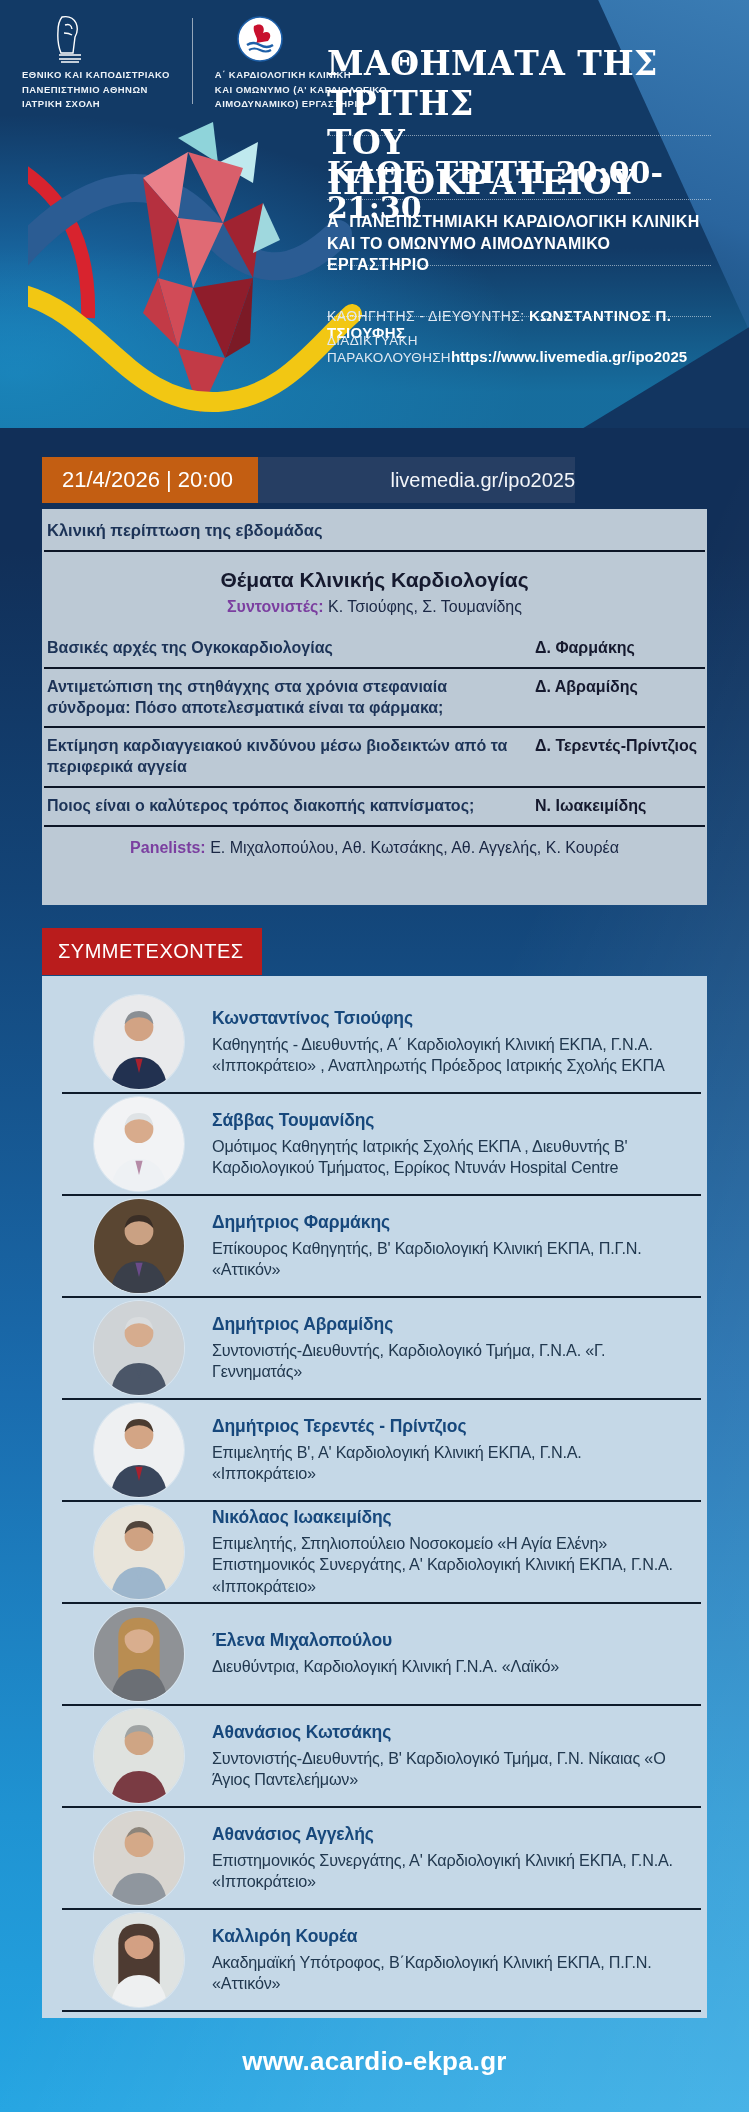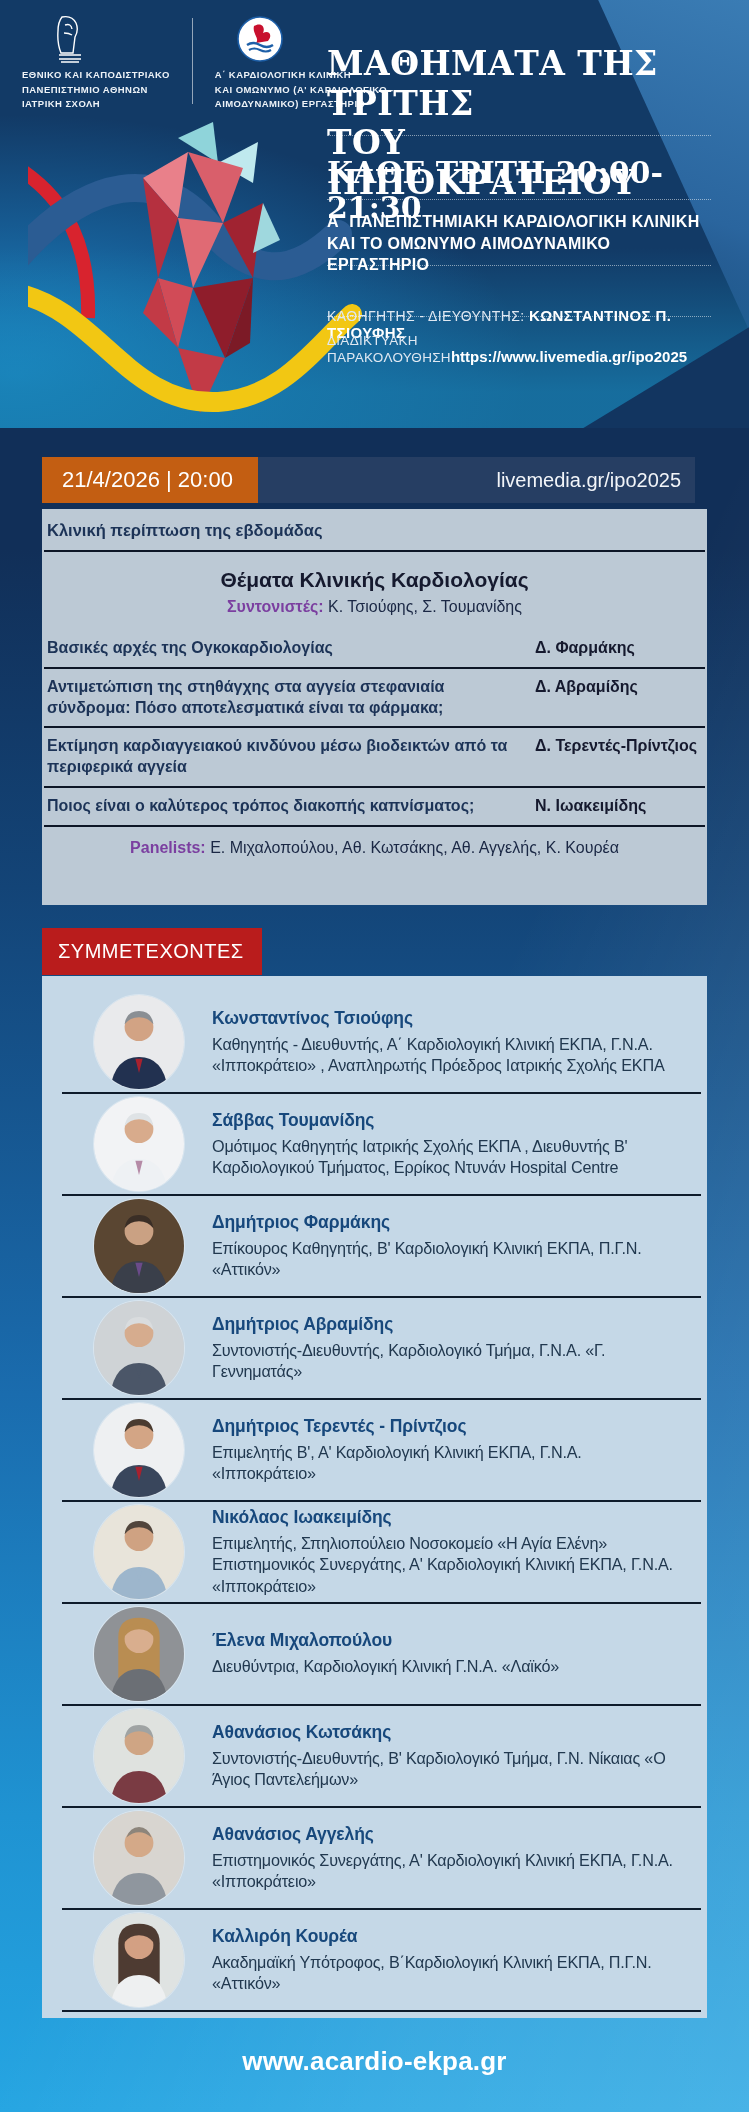--- a/index.html
+++ b/index.html
@@ -32,23 +32,23 @@
   .h-title{top:44px;font-family:"DejaVu Serif","Liberation Serif",serif;font-weight:bold;
            font-size:33px;line-height:1.2;letter-spacing:.5px;}
   .h-dot{position:absolute;left:327px;width:384px;border-top:1px dotted rgba(255,255,255,.5);}
   .h-sched{top:155px;font-family:"DejaVu Serif","Liberation Serif",serif;font-weight:bold;font-size:30px;}
   .h-sub{top:211px;font-size:16px;font-weight:bold;line-height:1.35;letter-spacing:.3px;}
   .h-dir{top:283px;font-size:14px;letter-spacing:.4px;color:#dfe8f2;margin-top:24px;}
   .h-dir b{color:#ffffff;font-size:15px;}
   .h-web{top:333px;font-size:13.5px;letter-spacing:.3px;color:#dfe8f2;}
   .h-web b{color:#ffffff;font-size:15px;letter-spacing:0;}
   
-  .event-bar{position:absolute;left:42px;top:457px;width:653px;height:46px;display:flex;}
+  .event-bar{position:absolute;left:42px;top:457px;width:533px;height:46px;display:flex;}
   .event-date{width:216px;background:#c35e12;color:#fff;font-size:22px;display:flex;align-items:center;padding-left:20px;box-sizing:border-box;}
-  .event-link{flex:1;background:#263e63;color:#f2f5f9;font-size:20px;display:flex;align-items:center;justify-content:flex-end;padding-right:14px;}
+  .event-link{flex:1;background:#263e63;color:#f2f5f9;font-size:20px;display:flex;align-items:center;justify-content:flex-end;}
   
   .session{position:absolute;left:42px;top:509px;width:665px;height:396px;background:#bcc9d5;
            color:#1c3357;box-sizing:border-box;overflow:hidden;}
   .s-case{padding:12px 8px 10px 5px;font-size:16.5px;font-weight:bold;}
   .s-line{border-top:2px solid #0d1626;margin:0 2px;}
   .s-head{padding-top:16px;text-align:center;font-size:21px;font-weight:bold;color:#15192e;}
   .s-coord{text-align:center;font-size:16px;color:#1a2744;padding:6px 0 14px 0;}
   .s-coord b{color:#7b3fa0;}
   .s-topic{display:flex;padding:8px 4px 8px 5px;line-height:1.3;}
   .s-topic .t{flex:1;font-weight:bold;font-size:16px;padding-right:18px;}
@@ -171,21 +171,21 @@
     <div class="s-head">Θέματα Κλινικής Καρδιολογίας</div>
     <div class="s-coord">
       <b>Συντονιστές:</b><span> Κ. Τσιούφης, Σ. Τουμανίδης</span>
     </div>
     <div class="s-topic">
       <div class="t">Βασικές αρχές της Ογκοκαρδιολογίας</div>
       <div class="sp">Δ. Φαρμάκης</div>
     </div>
     <div class="s-line"></div>
     <div class="s-topic">
-      <div class="t">Αντιμετώπιση της στηθάγχης στα αγγεία στεφανιαία σύνδρομα: Πόσο αποτελεσματικά είναι τα φάρμακα;</div>
+      <div class="t">Αντιμετώπιση της στηθάγχης στα χρόνια στεφανιαία σύνδρομα: Πόσο αποτελεσματικά είναι τα φάρμακα;</div>
       <div class="sp">Δ. Αβραμίδης</div>
     </div>
     <div class="s-line"></div>
     <div class="s-topic">
       <div class="t">Εκτίμηση καρδιαγγειακού κινδύνου μέσω βιοδεικτών από τα περιφερικά αγγεία</div>
       <div class="sp">Δ. Τερεντές-Πρίντζιος</div>
     </div>
     <div class="s-line"></div>
     <div class="s-topic">
       <div class="t">Ποιος είναι ο καλύτερος τρόπος διακοπής καπνίσματος;</div>

